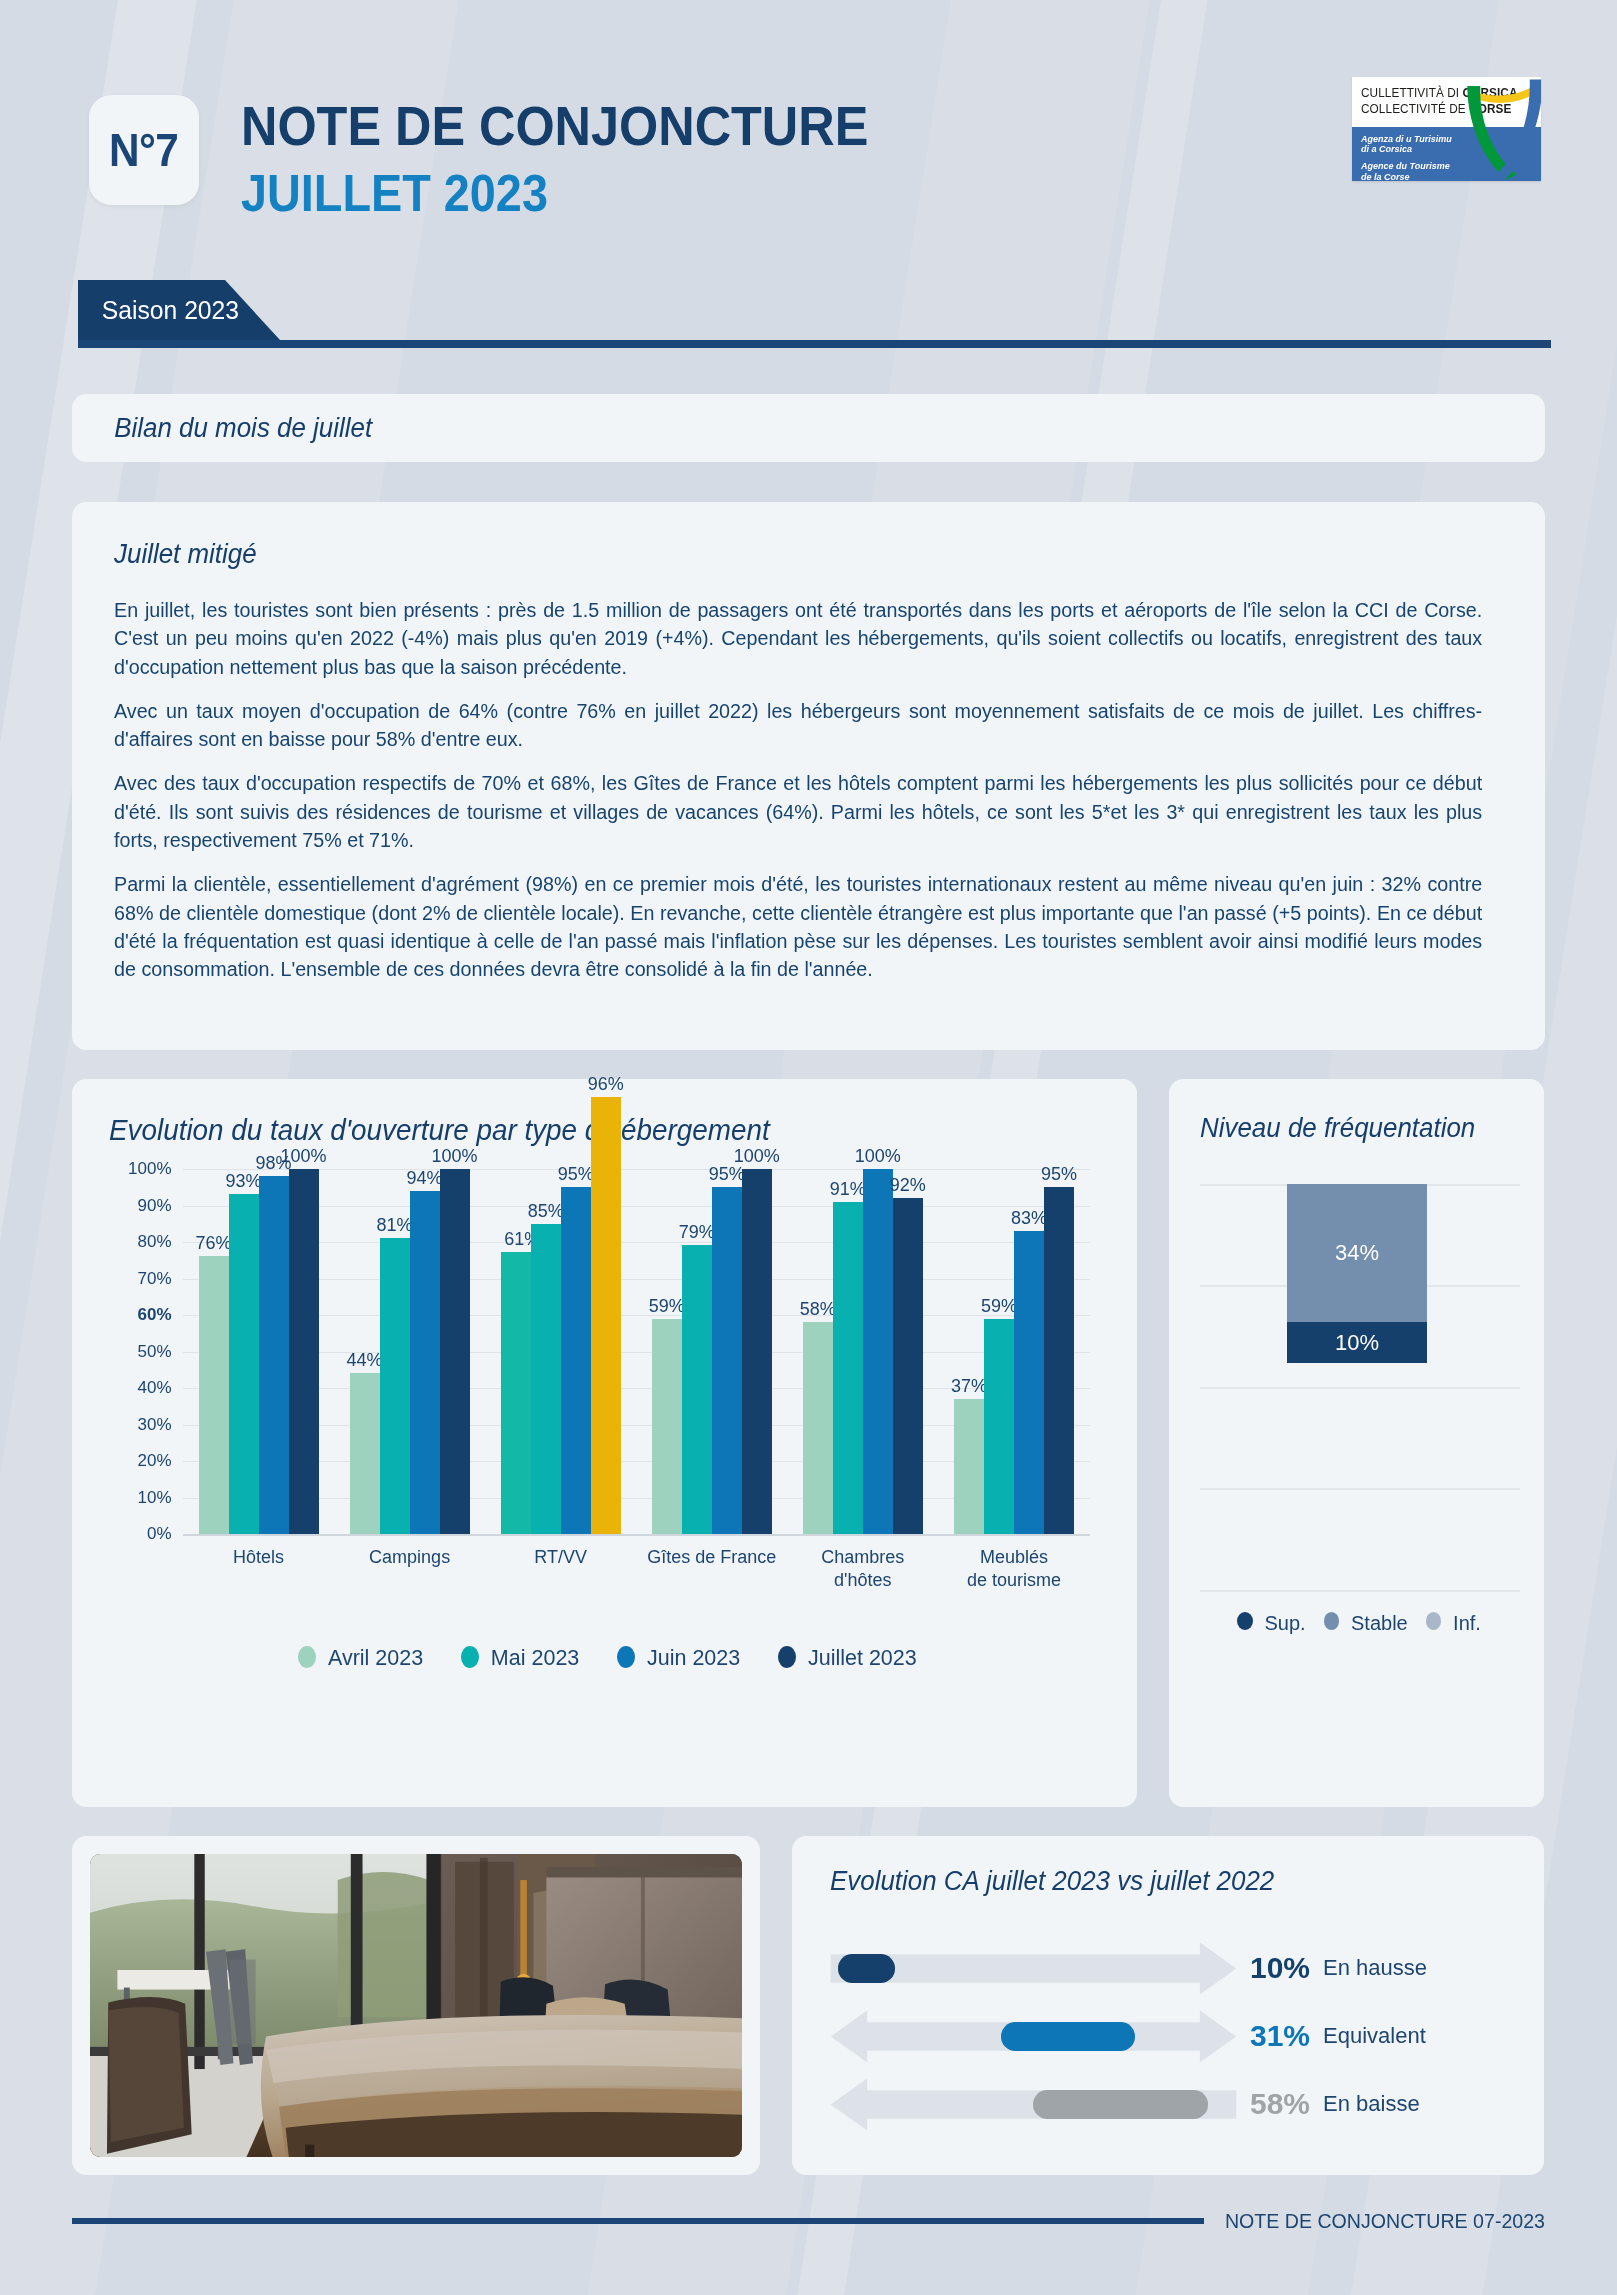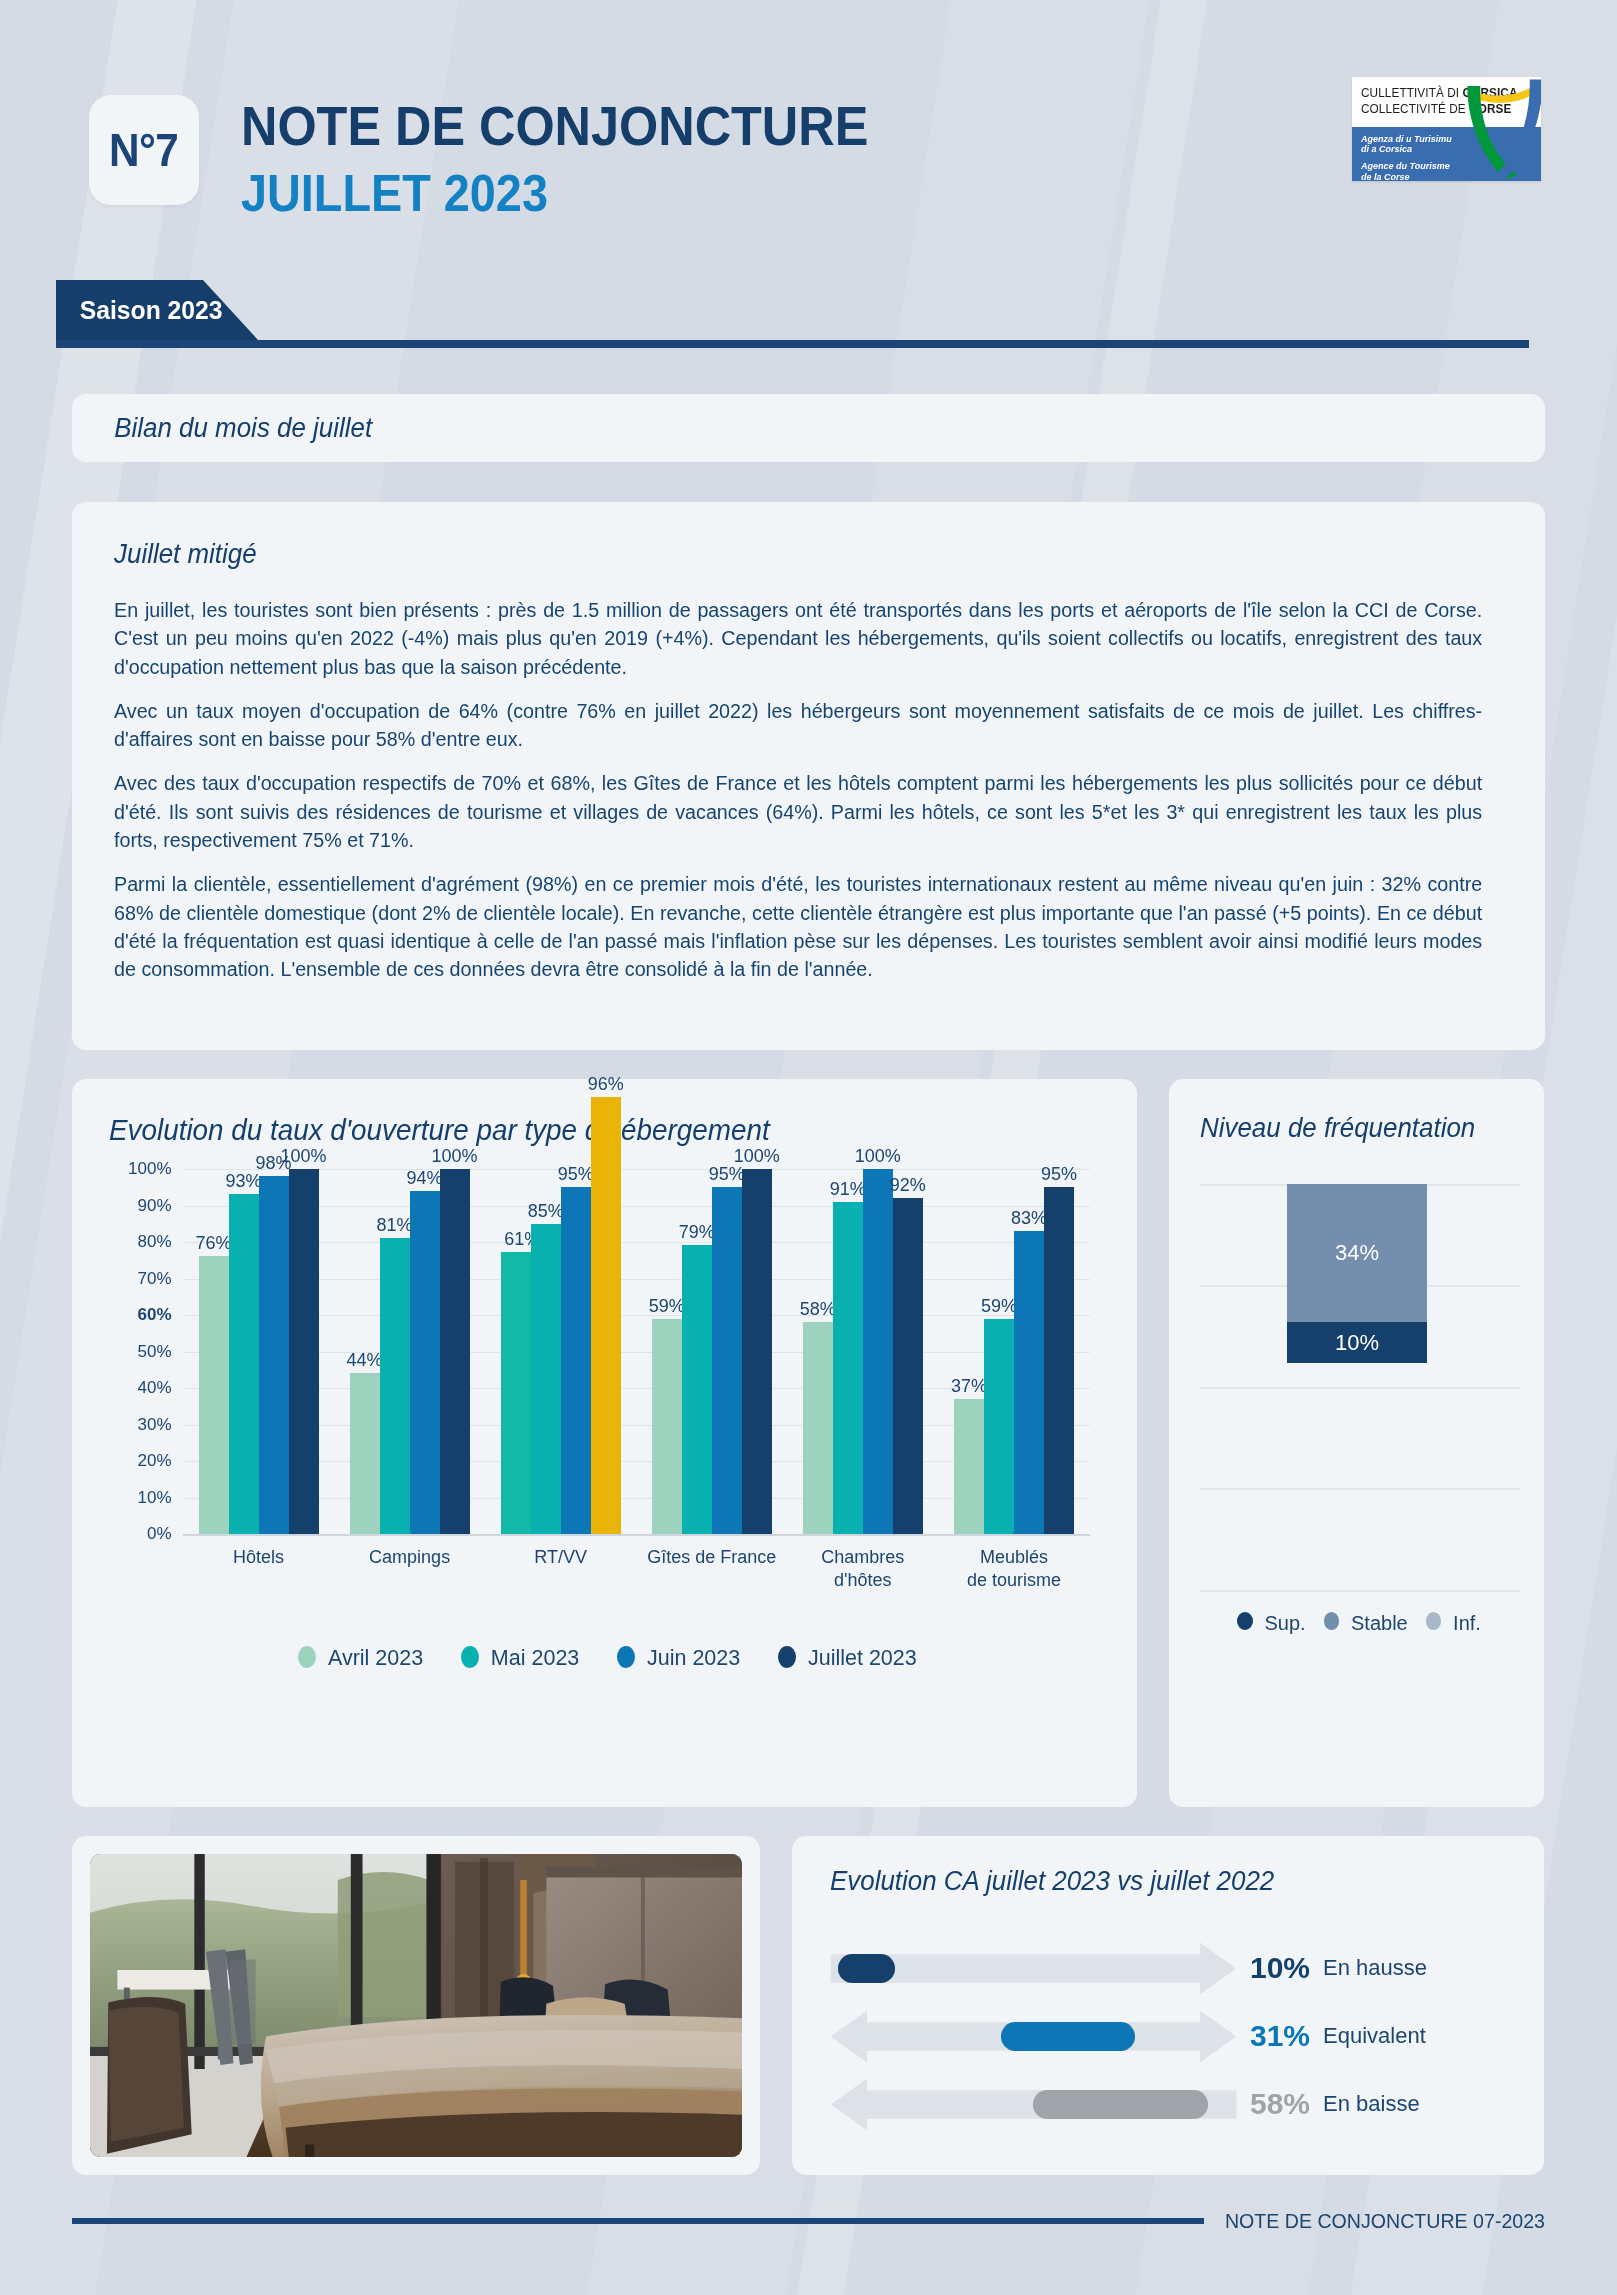--- a/index.html
+++ b/index.html
@@ -72,21 +72,21 @@
   }
   .logo-bottom div {
     font-family: "Liberation Sans Narrow","Liberation Sans",sans-serif;
     font-size: 9px; font-weight: 700; font-style: italic; color: #ffffff;
     line-height: 1.22; white-space: nowrap;
   }
   .logo-bottom .gap { height: 5.2px; }
   .logo svg.swoosh { position: absolute; right: -2.6px; top: 0; z-index: 4; }
 
   
-  .tab-row { position: absolute; left: 56px; top: 280px; width: 1473px; height: 72px; font-weight: bold; }
+  .tab-row { position: absolute; left: 78px; top: 280px; width: 1473px; height: 72px; }
   .tab-shape {
     position: absolute; left: 0; top: 0; width: 202px; height: 60px;
     background: #163e6b;
     clip-path: polygon(0 0, 147px 0, 202px 60px, 0 60px);
     display: flex; align-items: center;
   }
   .tab-shape span {
     font-family: "Liberation Sans Narrow","Liberation Sans",sans-serif;
     font-size: 26px; color: #ffffff; padding-left: 25px; transform: scaleX(0.95);
     transform-origin: left center;

